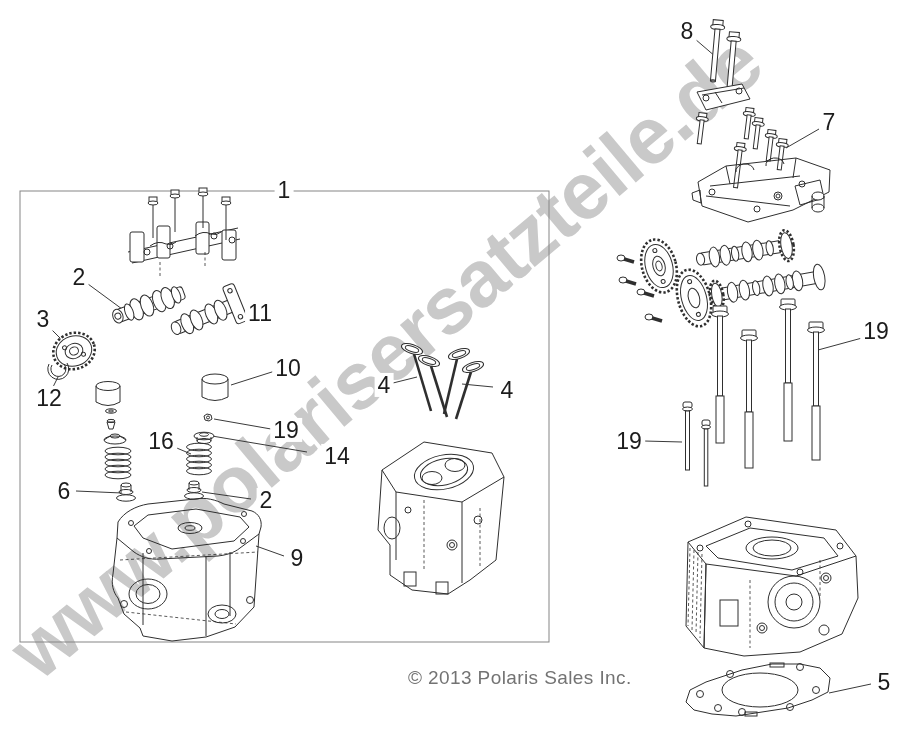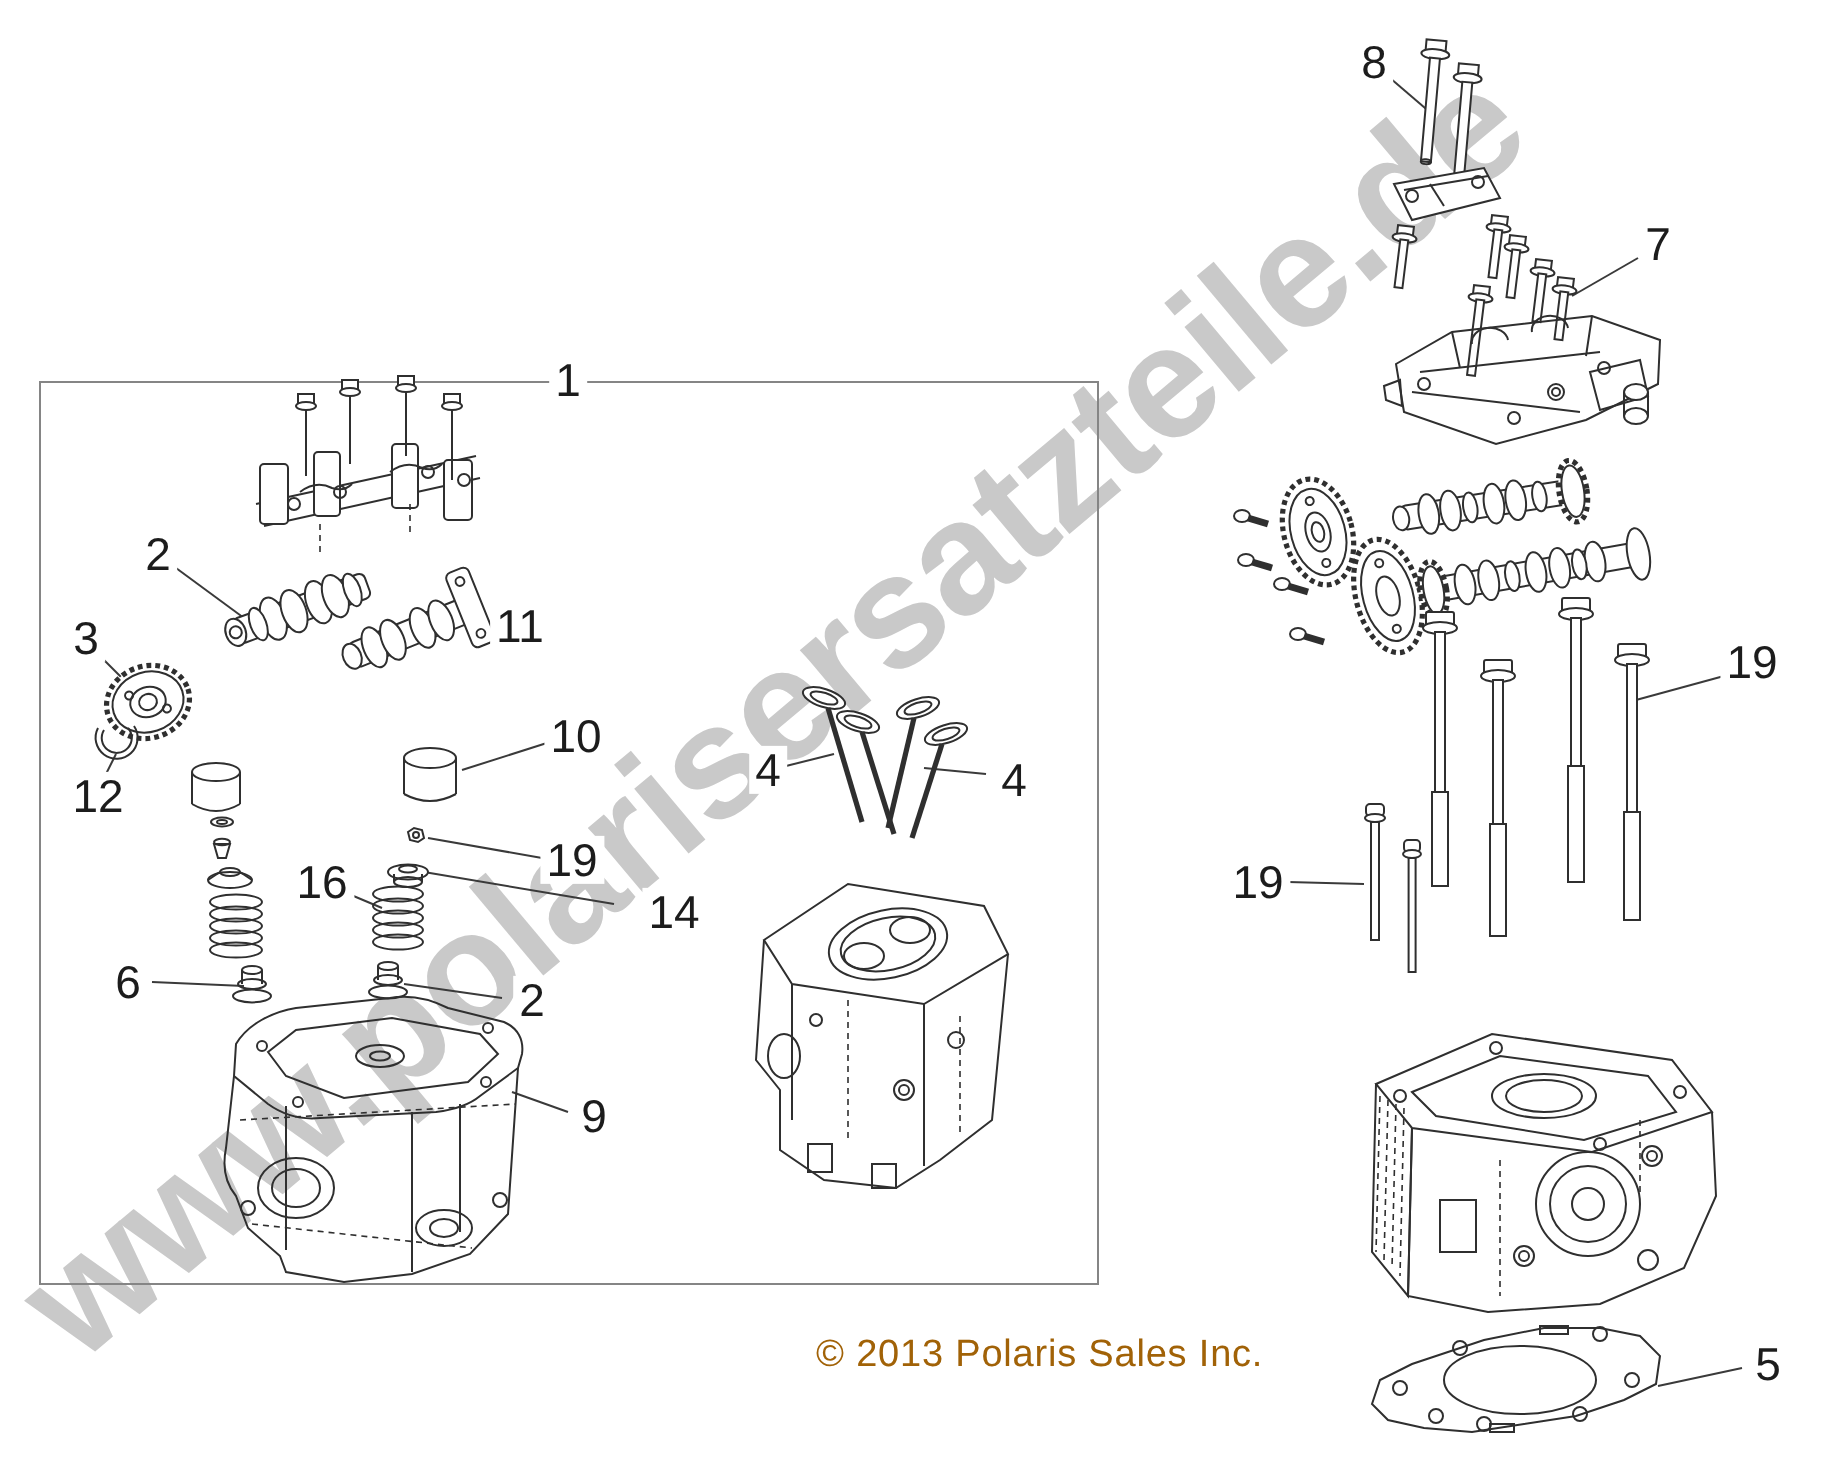--- a/index.html
+++ b/index.html
@@ -13,21 +13,21 @@
     font-weight:bold;font-size:80px;letter-spacing:-1px;white-space:nowrap;
     color:#c9c9c9;z-index:0;user-select:none;
   }
   svg.diagram{position:absolute;left:0;top:0;z-index:1;}
   .callout{
     position:absolute;z-index:2;transform:translate(-50%,-50%);
     font-size:23px;color:#1c1c1c;background:#ffffff;padding:0 3px;line-height:1.05;
   }
   .copyright{
     position:absolute;left:408px;top:667px;z-index:2;
-    font-size:19px;color:#a16207;letter-spacing:.4px;
+    font-size:19px;color:#737373;letter-spacing:.4px;
   }
   
   .ln{stroke:#2f2f2f;stroke-width:1;fill:none;}
   .lnw{stroke:#2f2f2f;stroke-width:1;fill:#ffffff;}
   .dash{stroke:#2f2f2f;stroke-width:.8;fill:none;stroke-dasharray:3,2.5;}
   .teeth{stroke:#2f2f2f;stroke-width:2.6;fill:#ffffff;stroke-dasharray:2.4,2;}
   .lead{stroke:#3a3a3a;stroke-width:1;fill:none;}
 </style>
 </head>
 <body>

